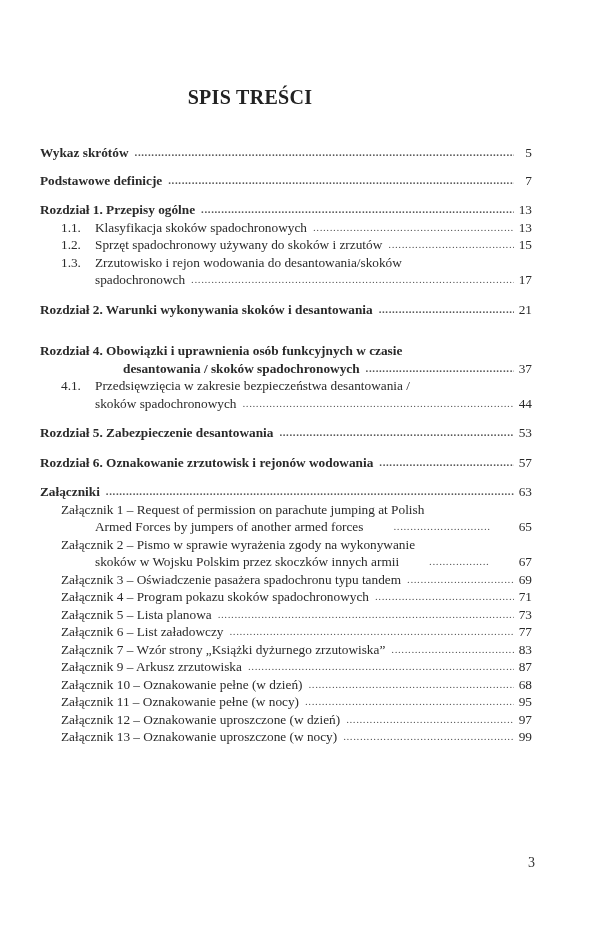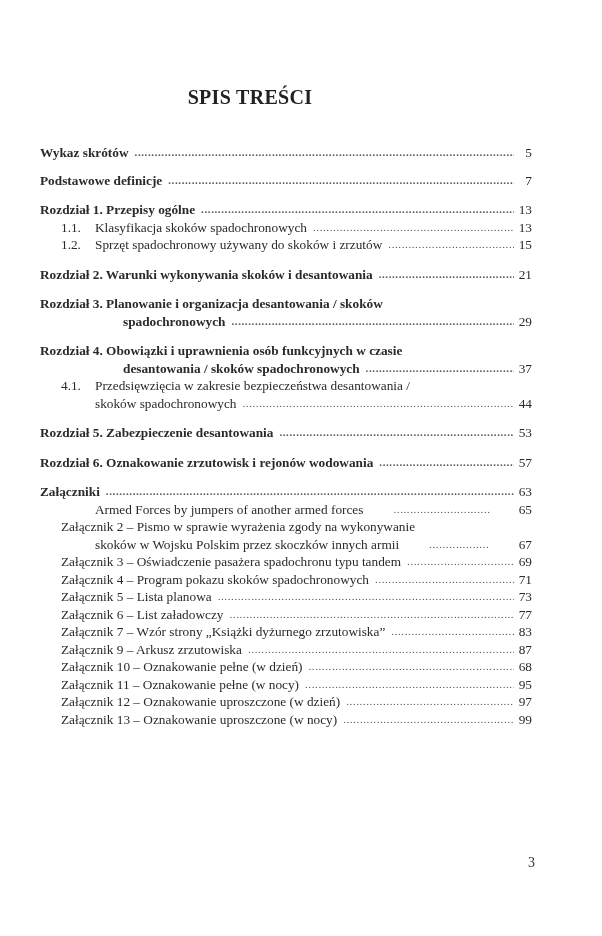--- a/index.html
+++ b/index.html
@@ -56,37 +56,37 @@
   <div class="row entry sec">
     <span class="txt"><span class="num">1.1.</span><span>Klasyfikacja skoków spadochronowych</span></span>
     <span class="dots"></span>
     <span class="pg">13</span>
   </div>
   <div class="row entry sec">
     <span class="txt"><span class="num">1.2.</span><span>Sprzęt spadochronowy używany do skoków i zrzutów</span></span>
     <span class="dots"></span>
     <span class="pg">15</span>
   </div>
+  <div>
+    <div class="row line1 sec"><span class="num">1.3.</span><span>Zrzutowisko i rejon wodowania do desantowania/skoków</span></div>
+    <div class="row entry cont-sec">
+      <span class="txt">spadochronowch</span>
+      <span class="dots"></span>
+      <span class="pg">17</span>
+    </div>
+  </div>
   <div class="gap-m"></div>
 
   <div class="row entry bold">
     <span class="txt">Rozdział 2. Warunki wykonywania skoków i desantowania</span>
     <span class="dots"></span>
     <span class="pg" style="font-weight:normal">21</span>
   </div>
   <div class="gap-m"></div>
 
-  <div class="bold">
-    <div class="row line1">Rozdział 3. Planowanie i organizacja desantowania / skoków</div>
-    <div class="row entry chap-cont" style="padding-left:83px">
-      <span class="txt">spadochronowych</span>
-      <span class="dots"></span>
-      <span class="pg" style="font-weight:normal">29</span>
-    </div>
-  </div>
   <div class="gap-m"></div>
 
   <div class="bold">
     <div class="row line1">Rozdział 4. Obowiązki i uprawnienia osób funkcyjnych w czasie</div>
     <div class="row entry" style="padding-left:83px">
       <span class="txt">desantowania / skoków spadochronowych</span>
       <span class="dots"></span>
       <span class="pg" style="font-weight:normal">37</span>
     </div>
   </div>
@@ -114,20 +114,21 @@
   </div>
   <div class="gap-m"></div>
 
   <div class="row entry bold">
     <span class="txt">Załączniki</span>
     <span class="dots"></span>
     <span class="pg" style="font-weight:normal">63</span>
   </div>
 
   <div>
+    <div class="row line1 att">Załącznik 1 – Request of permission on parachute jumping at Polish</div>
     <div class="row entry att-cont">
       <span class="txt">Armed Forces by jumpers of another armed forces</span>
       <span class="dots"></span>
       <span class="pg">65</span>
     </div>
   </div>
   <div>
     <div class="row line1 att">Załącznik 2 – Pismo w sprawie wyrażenia zgody na wykonywanie</div>
     <div class="row entry att-cont">
       <span class="txt">skoków w Wojsku Polskim przez skoczków innych armii</span>

